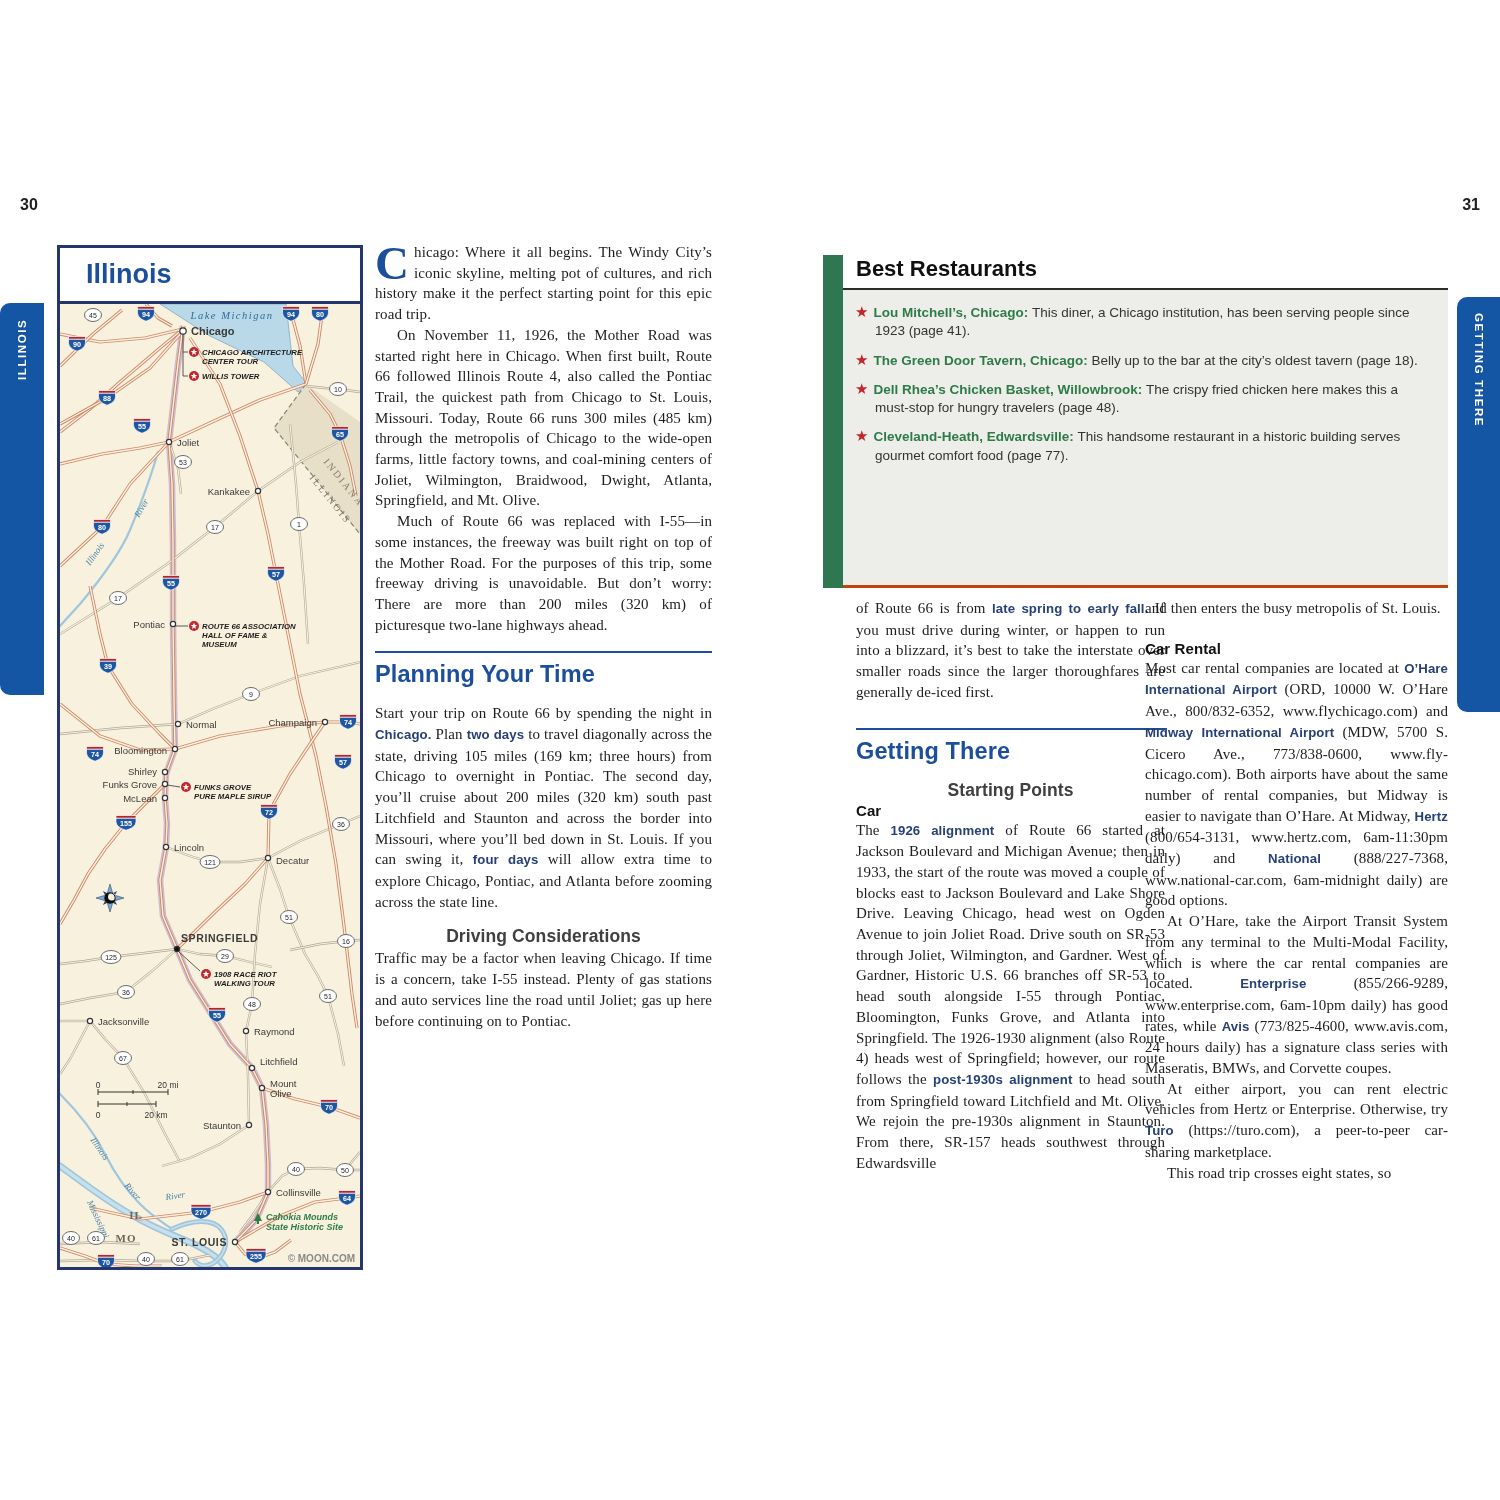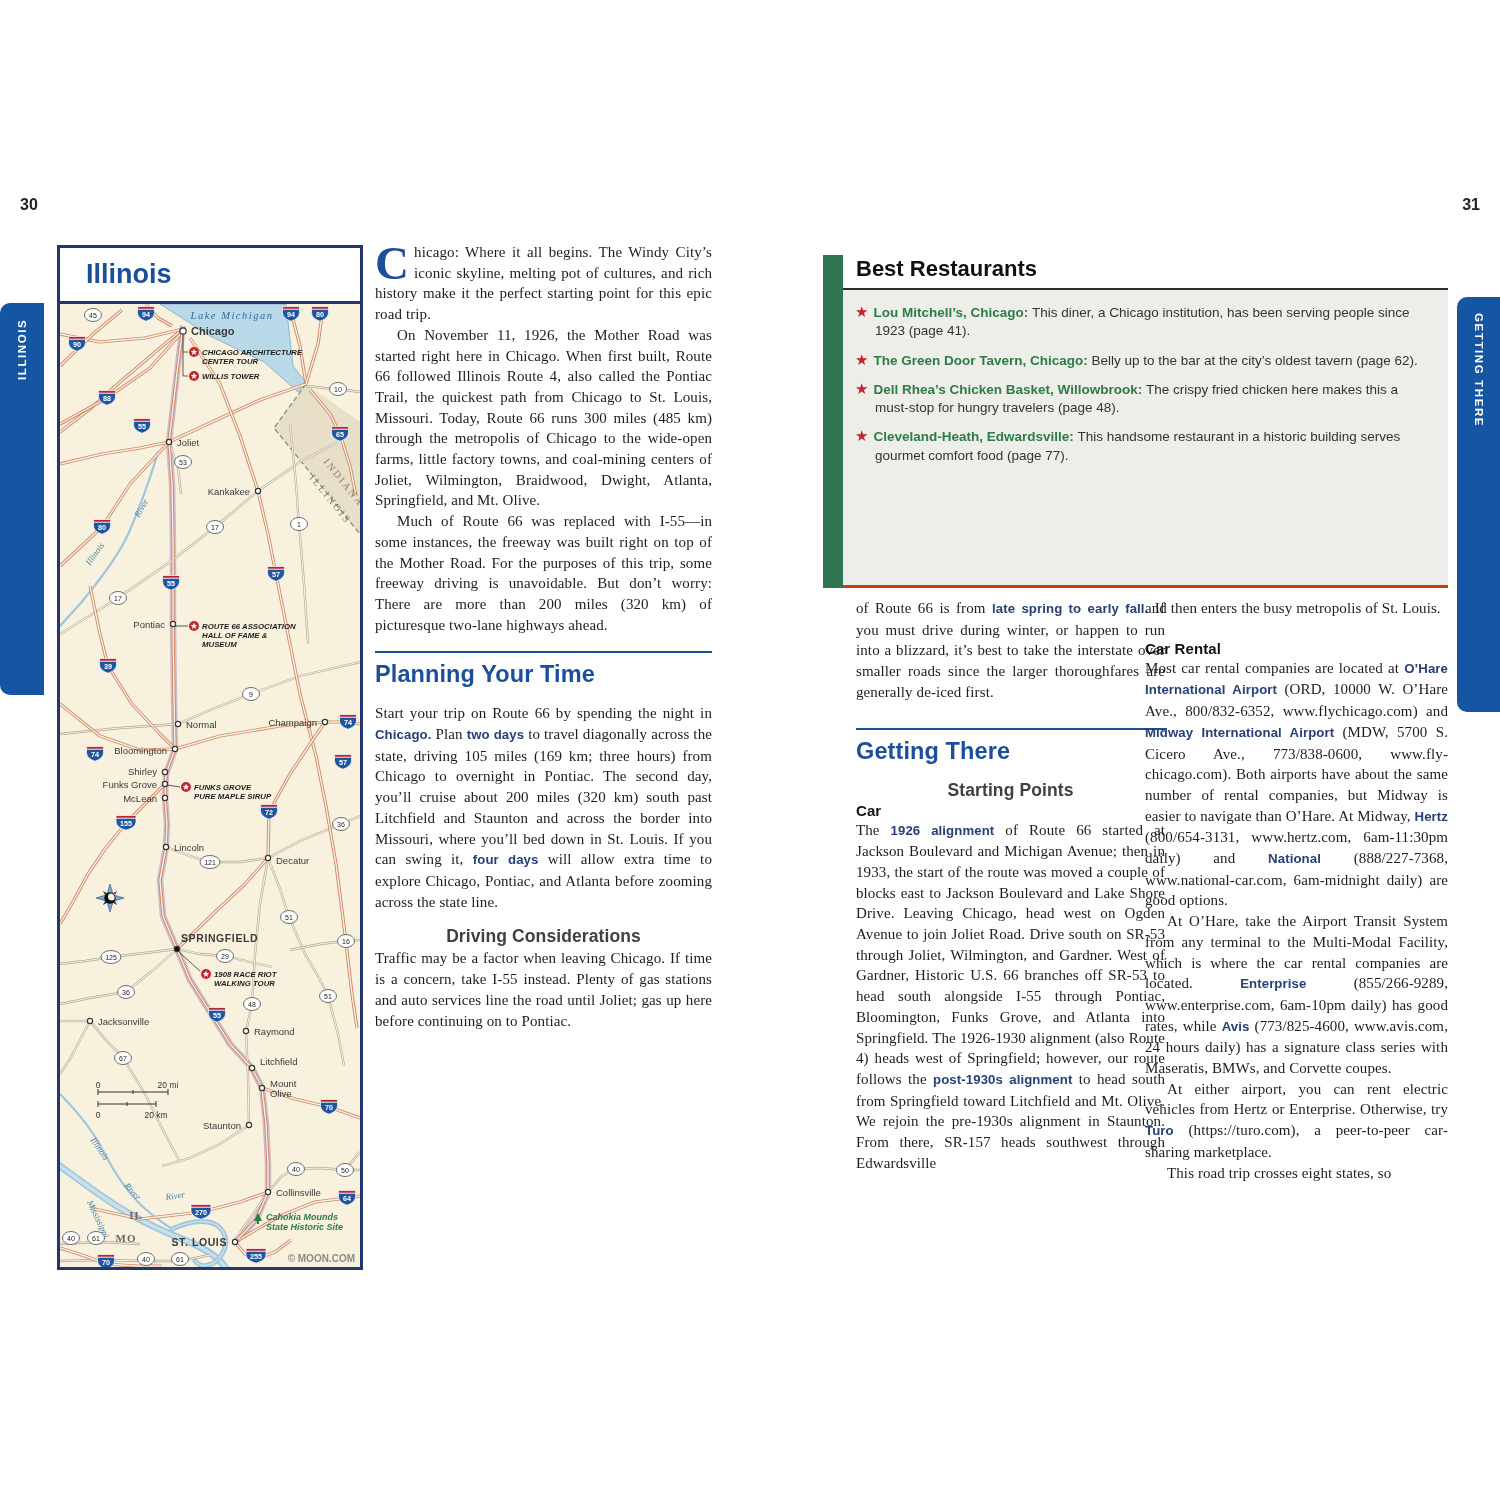--- a/index.html
+++ b/index.html
@@ -531,21 +531,21 @@
     <div>
         <p class="first">Traffic may be a factor when leaving Chicago. If time is a concern, take I-55 instead. Plenty of gas stations and auto services line the road until Joliet; gas up here before continuing on to Pontiac.</p>
       </div>
   </div>
 
   <div class="best-box">
     <div class="best-bar"></div>
     <div class="best-title">Best Restaurants</div>
     <div class="best-content" id="best-items">
         <div class="best-item"><span class="star">★</span><span class="bname">Lou Mitchell’s, Chicago: </span><span>This diner, a Chicago institution, has been serving people since 1923 (page 41).</span></div>
-        <div class="best-item"><span class="star">★</span><span class="bname">The Green Door Tavern, Chicago: </span><span>Belly up to the bar at the city’s oldest tavern (page 62).</span></div>
+        <div class="best-item"><span class="star">★</span><span class="bname">The Green Door Tavern, Chicago: </span><span>Belly up to the bar at the city’s oldest tavern (page 18).</span></div>
         <div class="best-item"><span class="star">★</span><span class="bname">Dell Rhea’s Chicken Basket, Willowbrook: </span><span>The crispy fried chicken here makes this a must-stop for hungry travelers (page 48).</span></div>
         <div class="best-item"><span class="star">★</span><span class="bname">Cleveland-Heath, Edwardsville: </span><span>This handsome restaurant in a historic building serves gourmet comfort food (page 77).</span></div>
       </div>
   </div>
 
   <div class="col" style="left:856px;top:598px;width:309px;">
     <div>
         <p class="first">of Route 66 is from <b class="nb">late spring to early fall.</b> If you must drive during winter, or happen to run into a blizzard, it’s best to take the interstate over smaller roads since the larger thoroughfares are generally de-iced first.</p>
       </div>
     <div class="hrule" style="margin-top:25px;"></div>

